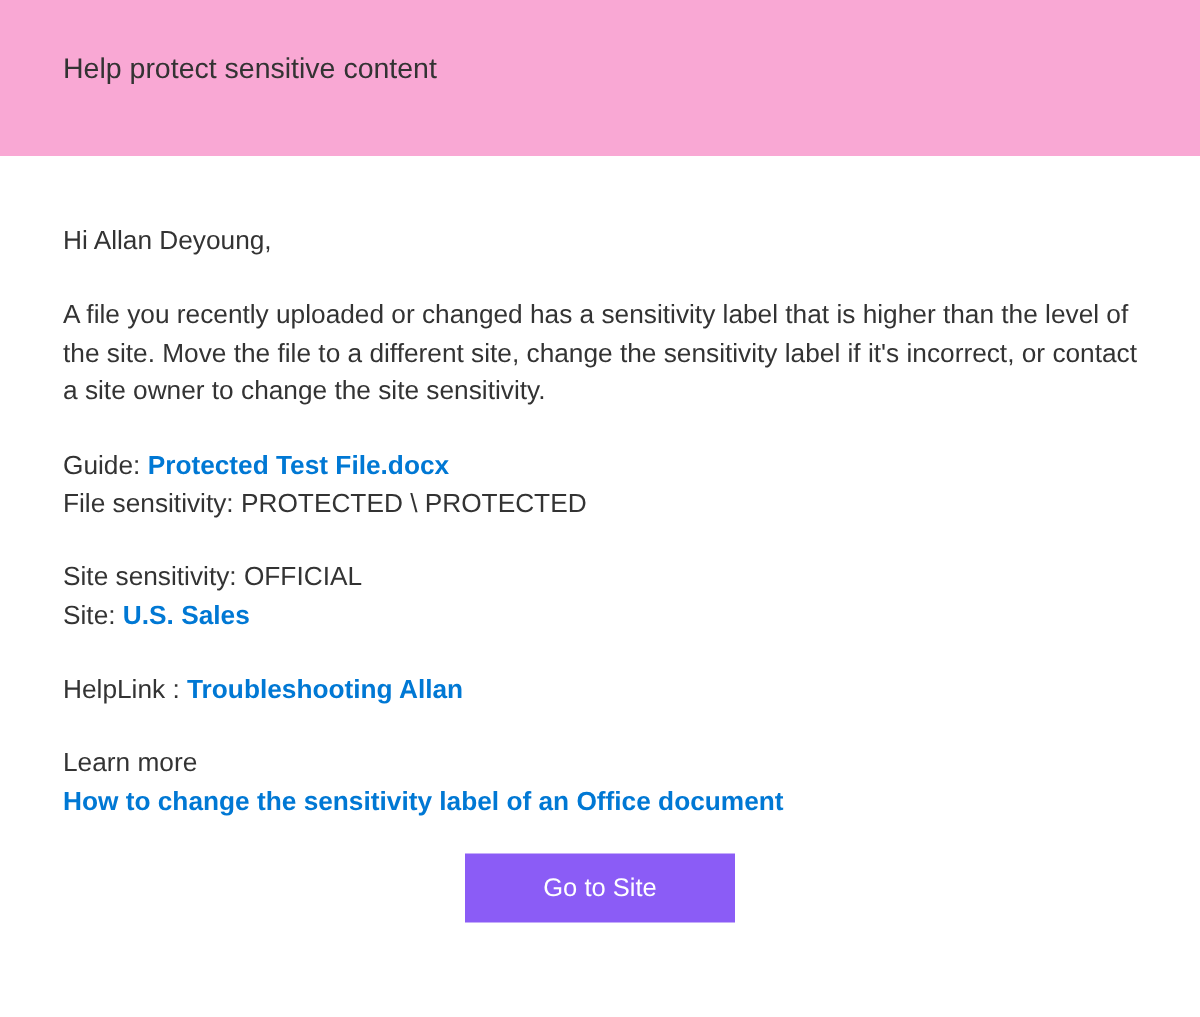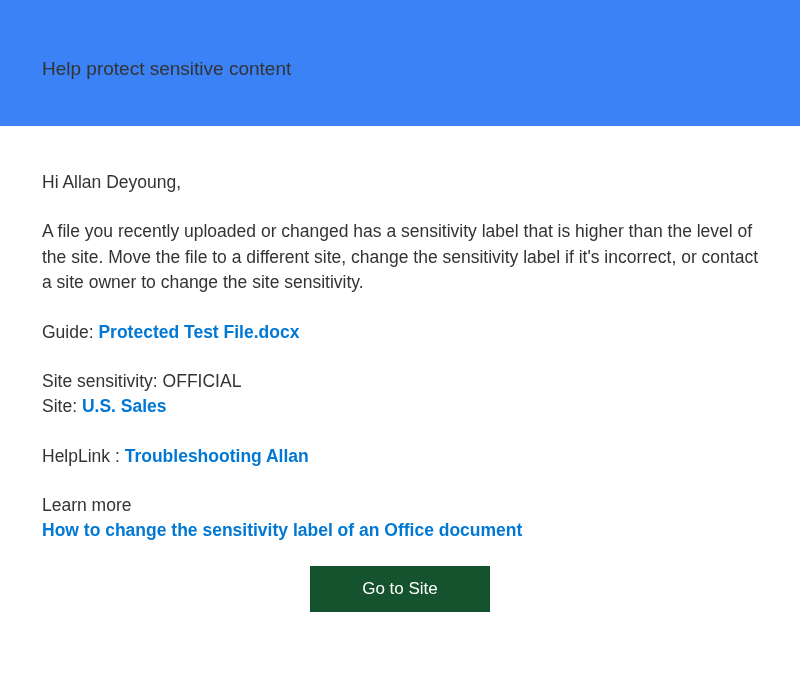--- a/index.html
+++ b/index.html
@@ -7,22 +7,22 @@
       padding: 0;
       box-sizing: border-box;
     }
     body {
       font-family: 'Segoe UI', Tahoma, Geneva, Verdana, sans-serif;
       background: #ffffff;
       width: 800px;
       height: 678px;
     }
     .header {
-      background: #3b82f6;
-      padding: 58px 42px 46px 42px;
+      background: #f9a8d4;
+      padding: 36px 42px 46px 42px;
     }
     .header-title {
       font-size: 19px;
       font-weight: 400;
       color: #333333;
     }
     .content {
       padding: 44px 42px 0 42px;
       font-size: 17.5px;
       color: #333333;
@@ -52,21 +52,21 @@
     .link {
       color: #0078d4;
       text-decoration: none;
       cursor: pointer;
       font-weight: bold;
     }
     .button-row {
       text-align: center;
     }
     .go-button {
-      background: #14532d;
+      background: #8b5cf6;
       color: #ffffff;
       border: none;
       padding: 13px 52px;
       font-size: 17px;
       font-family: inherit;
       cursor: pointer;
     }
   </style>
 </head>
 <body>
@@ -77,20 +77,23 @@
 
 <div class="content">
 
   <div class="greeting">Hi Allan Deyoung,</div>
 
   <div class="description">A file you recently uploaded or changed has a sensitivity label that is higher than the level of the site. Move the file to a different site, change the sensitivity label if it's incorrect, or contact a site owner to change the site sensitivity.</div>
 
   <div class="file-block">
     <div>
       <span>Guide: </span><a class="link">Protected Test File.docx</a>
+    </div>
+    <div>
+      <span>File sensitivity: </span><span>PROTECTED \ PROTECTED</span>
     </div>
   </div>
 
   <div class="site-block">
     <div>
       <span>Site sensitivity: </span><span>OFFICIAL</span>
     </div>
     <div>
       <span>Site: </span><a class="link">U.S. Sales</a>
     </div>

